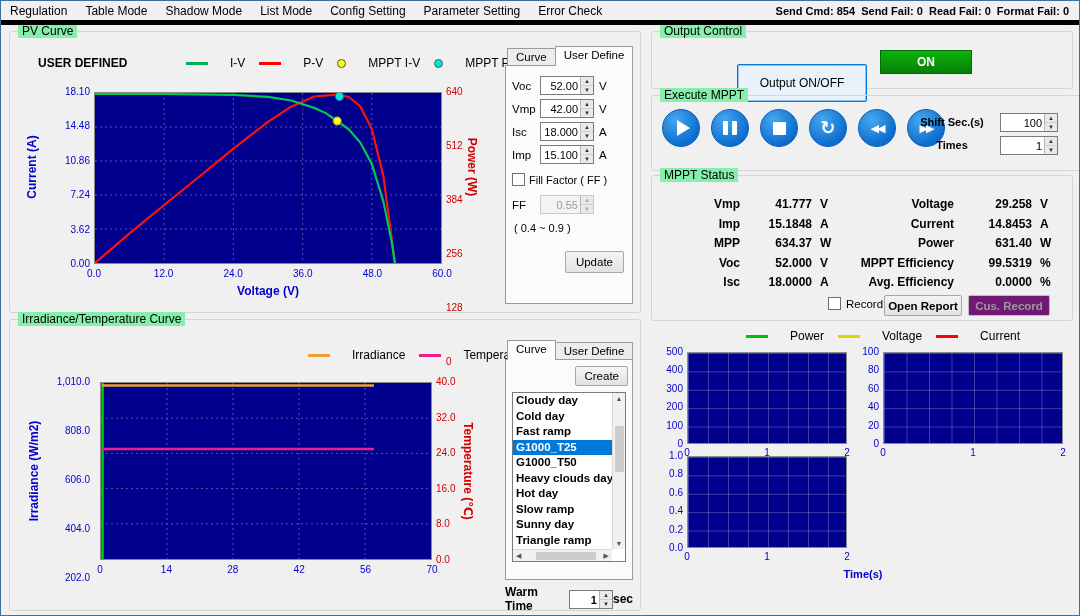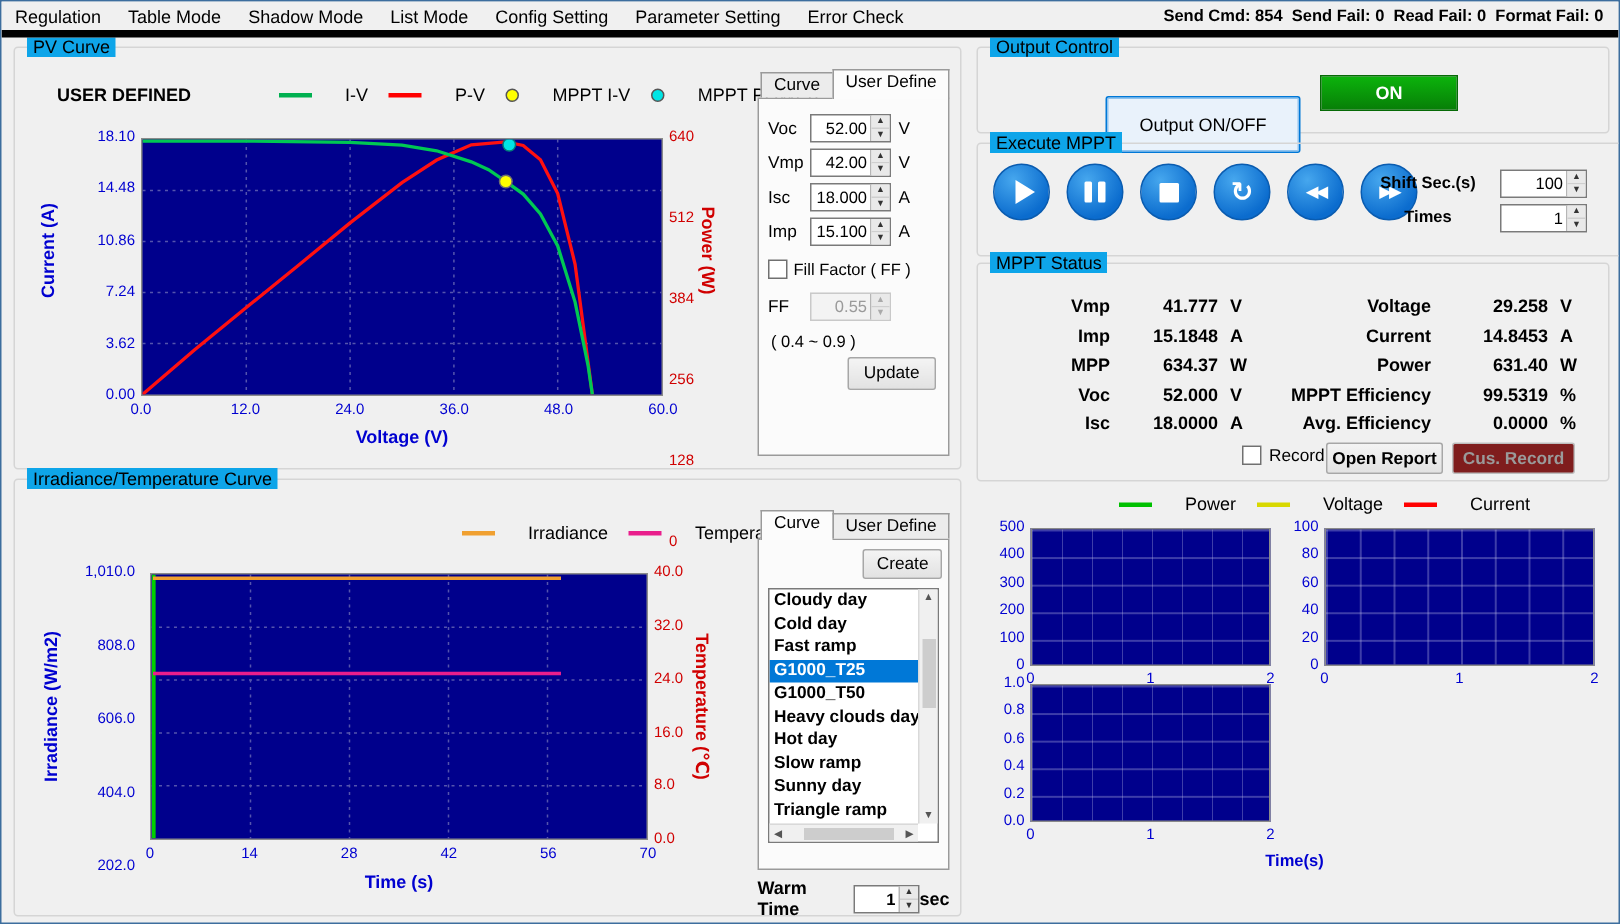--- a/index.html
+++ b/index.html
@@ -9,21 +9,21 @@
     background:#f0f0f0; position:relative; overflow:hidden;
     border:1px solid #3d6e9e; font-size:12px; color:#000;
   }
   
   .menubar { position:absolute; top:0; left:0; right:0; height:24px; display:flex; align-items:center; background:#f0f0f0; border-bottom:5px solid #000000; z-index:5; }
   .menu-items { display:flex; }
   .menu-item { padding:4px 9px; font-size:12px; white-space:nowrap; cursor:default; }
   .comm-status { margin-left:auto; padding-right:10px; font-size:11px; font-weight:bold; white-space:pre; }
   
   .group { position:absolute; border:1px solid #d5d5d5; border-radius:3px; }
-  .gtitle { position:absolute; top:-8px; left:8px; background:#0ea5e9; padding:0 4px; font-size:12px; white-space:nowrap; }
+  .gtitle { position:absolute; top:-8px; left:8px; background:#86efac; padding:0 4px; font-size:12px; white-space:nowrap; }
   
   .plot { position:absolute; background:#00008c; border:1px solid #8a8a8a; }
   .plot svg { display:block; }
   .yticks { position:absolute; display:flex; flex-direction:column; justify-content:space-between; font-size:10px; }
   .yticks span { line-height:10px; display:block; white-space:nowrap; }
   .yticks.left  { align-items:flex-end;  color:#0000d0; text-align:right; }
   .yticks.right { align-items:flex-start; color:#d00000; }
   .xticks { position:absolute; display:flex; justify-content:space-between; font-size:10px; color:#0000d0; }
   .xticks span { width:30px; text-align:center; line-height:11px; }
   .xticks.small span { width:16px; }
@@ -41,21 +41,21 @@
   .spin-val { flex:1; text-align:right; font-size:11px; padding:3px 2px 0 0; overflow:hidden; }
   .spin-btns { width:13px; display:flex; flex-direction:column; border-left:1px solid #b6b6b6; }
   .sb { flex:1; font-size:6px; line-height:8px; text-align:center; background:#e9e9e9; color:#333; }
   .sb.up { border-bottom:1px solid #cfcfcf; }
   .spin.disabled { background:#f3f3f3; border-color:#c9c9c9; }
   .spin.disabled .spin-val { color:#9a9a9a; }
   .spin.disabled .sb { color:#aaa; }
   
   .btn { position:absolute; display:flex; align-items:center; justify-content:center; background:linear-gradient(#f4f4f4,#e2e2e2); border:1px solid #a7a7a7; border-radius:2px; font-size:11.5px; cursor:default; white-space:nowrap; }
   .btn.focus { background:#e9f2fb; border:1px solid #0078d7; box-shadow:inset 0 0 0 1px #8fc3ee; font-size:12px; }
-  .btn.disabled { color:#9a9a9a; background:#7f1d1d; border-color:#bdbdbd; }
+  .btn.disabled { color:#9a9a9a; background:#701a75; border-color:#bdbdbd; }
   .on-box { position:absolute; display:flex; align-items:center; justify-content:center; background:linear-gradient(#0cb30c,#077f07); border:1px solid #066a06; color:#fff; font-weight:bold; font-size:12px; }
   .round-btn { position:absolute; width:38px; height:38px; border-radius:50%; background:radial-gradient(circle at 35% 28%, #46a7ee, #0b6cce 72%); border:1px solid #0a5cb0; display:flex; align-items:center; justify-content:center; color:#fff; cursor:default; }
   .play-shape { width:0; height:0; border-left:13px solid #fff; border-top:8px solid transparent; border-bottom:8px solid transparent; margin-left:4px; }
   .pause-shape { display:flex; gap:4px; }
   .pause-shape i { display:block; width:5px; height:14px; background:#fff; border-radius:1px; }
   .stop-shape { width:13px; height:13px; background:#fff; border-radius:1px; }
   .glyph { font-size:18px; line-height:1; font-weight:bold; }
   .glyph.dbl { font-size:11px; letter-spacing:-2px; font-weight:normal; }
   
   .tabctl { position:absolute; }
@@ -65,21 +65,21 @@
   .tabbody { position:absolute; top:19px; left:0; right:0; bottom:0; border:1px solid #9a9a9a; background:#fbfbfb; z-index:1; padding:6px; }
   
   .param-row { display:flex; align-items:center; margin-bottom:4px; }
   .param-label { width:28px; font-size:11.5px; }
   .param-unit { margin-left:5px; font-size:11.5px; }
   .cb-row { display:flex; align-items:center; gap:4px; margin-top:9px; font-size:11px; white-space:nowrap; }
   .cb { width:13px; height:13px; background:#fff; border:1px solid #707070; display:inline-block; flex:none; }
   .ff-row { display:flex; align-items:center; margin-top:9px; }
   .ff-label { width:28px; font-size:11.5px; }
   .ff-range { margin-top:8px; padding-left:2px; font-size:11px; }
-  .update-wrap { margin-top:4px; text-align:right; padding-right:2px; }
+  .update-wrap { margin-top:17px; text-align:right; padding-right:2px; }
   .update-wrap .btn, .create-wrap .btn { position:static; display:inline-flex; padding:3px 10px; height:22px; }
   
   .status-rows { position:absolute; left:10px; top:21px; right:8px; }
   .status-row { display:grid; grid-template-columns:78px 68px 22px 112px 74px 22px; column-gap:4px; font-weight:bold; font-size:12px; margin-bottom:5.5px; }
   .status-row .sl { text-align:right; }
   .status-row .sv { text-align:right; }
   .status-row .su { text-align:left; padding-left:4px; }
   .record-row { position:absolute; display:flex; align-items:center; gap:5px; font-size:11.5px; }
   
   .listbox { position:relative; margin:6px 2px 0 2px; height:170px; background:#fff; border:1px solid #7a7a7a; }
@@ -440,21 +440,20 @@
 
   <div class="xticks" style="left:75px;top:244px;width:362px;">
 
   <span>0</span>
       <span>14</span>
       <span>28</span>
       <span>42</span>
       <span>56</span>
       <span>70</span>
     </div>
-  <div class="axis-title blue" style="left:90px;top:261px;width:332px;">Time (s)</div>
 
   <div class="tabctl" style="left:495px;top:20px;width:128px;height:240px;">
     <div class="tabbar">
       <span class="tab active">Curve</span>
       <span class="tab">User Define</span>
     </div>
     <div class="tabbody" style="padding:4px;">
       <div class="create-wrap" style="text-align:right;margin-top:2px;">
         <span class="btn" style="height:20px;padding:2px 8px;">Create</span>
       </div>

